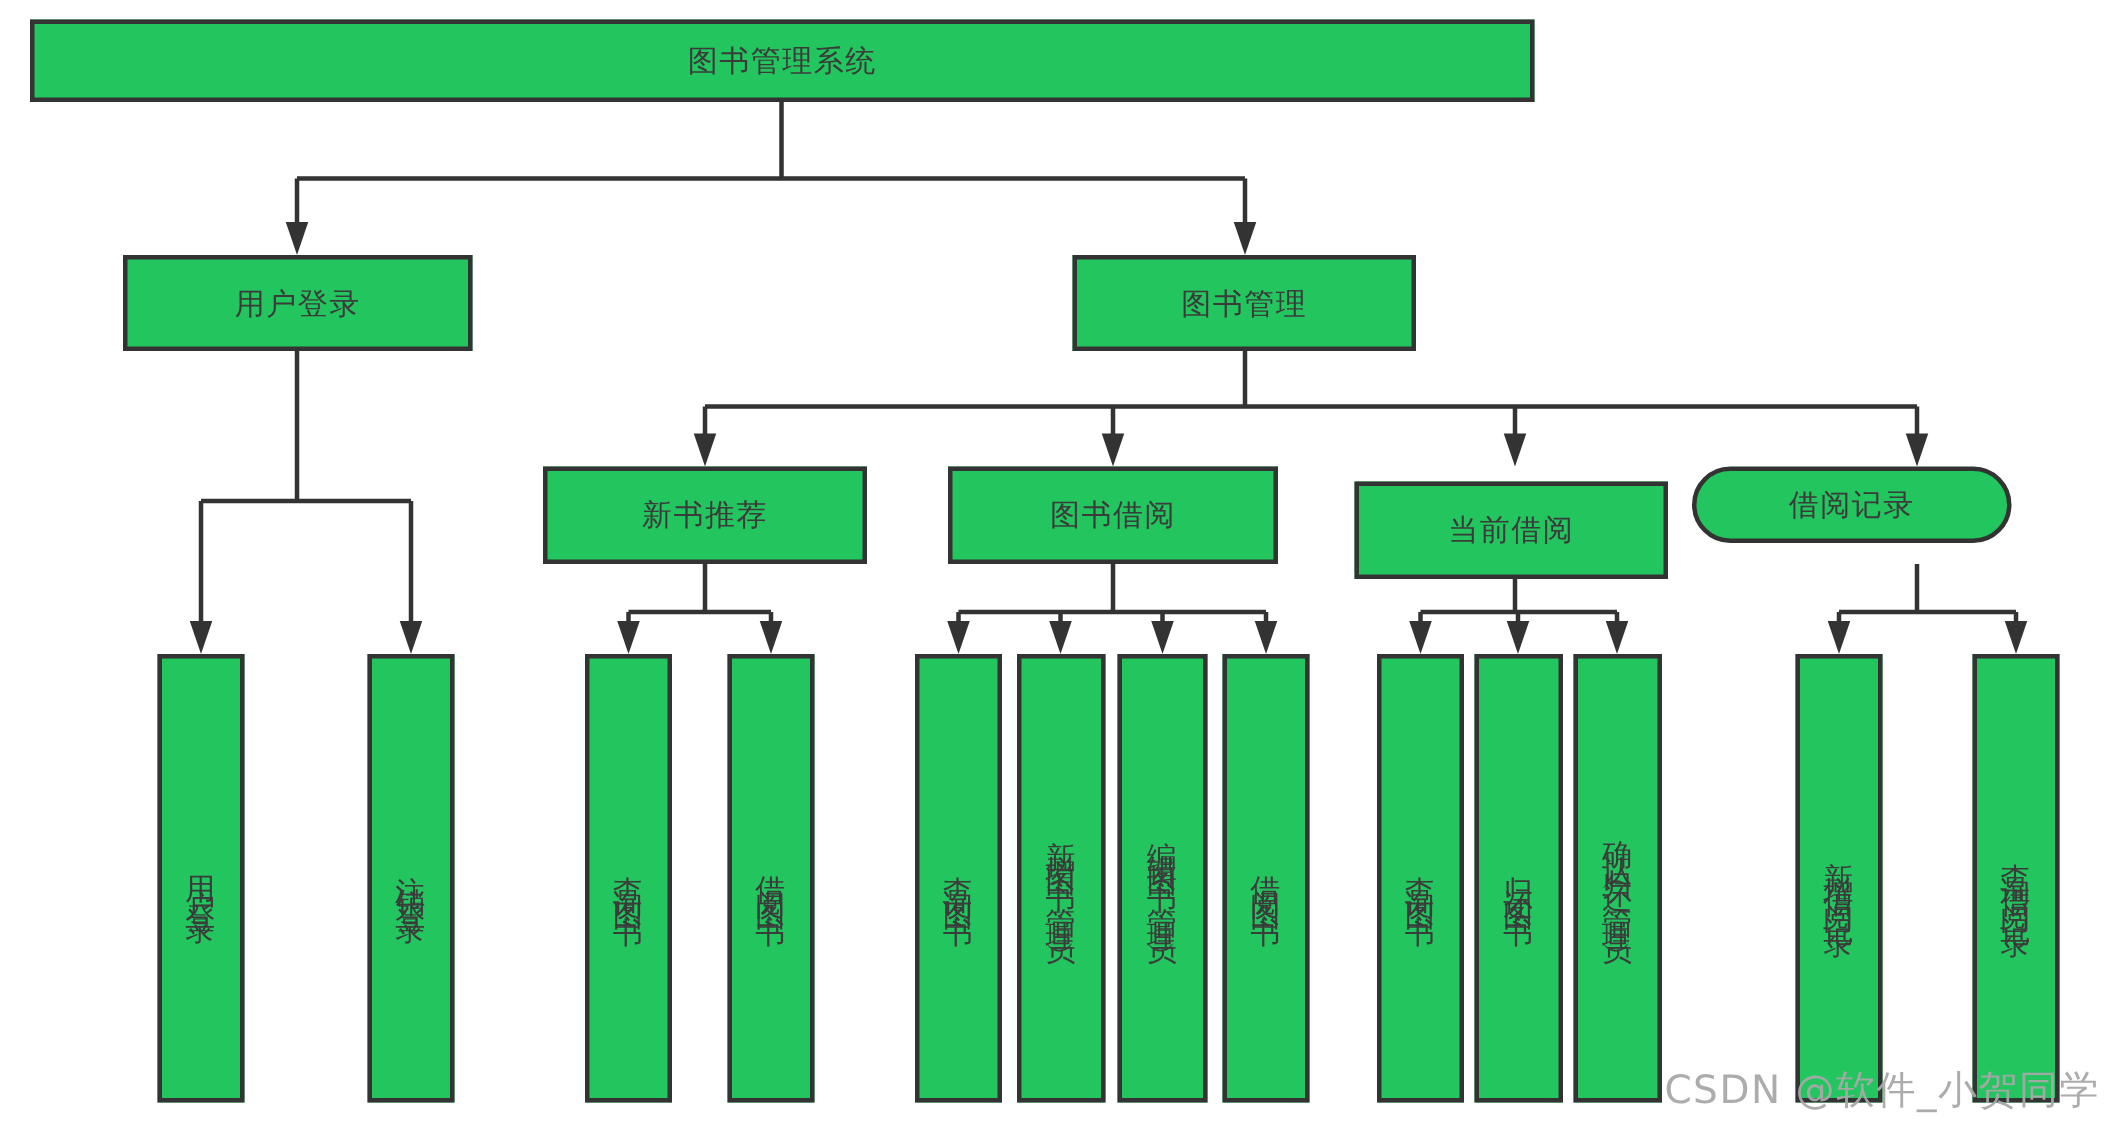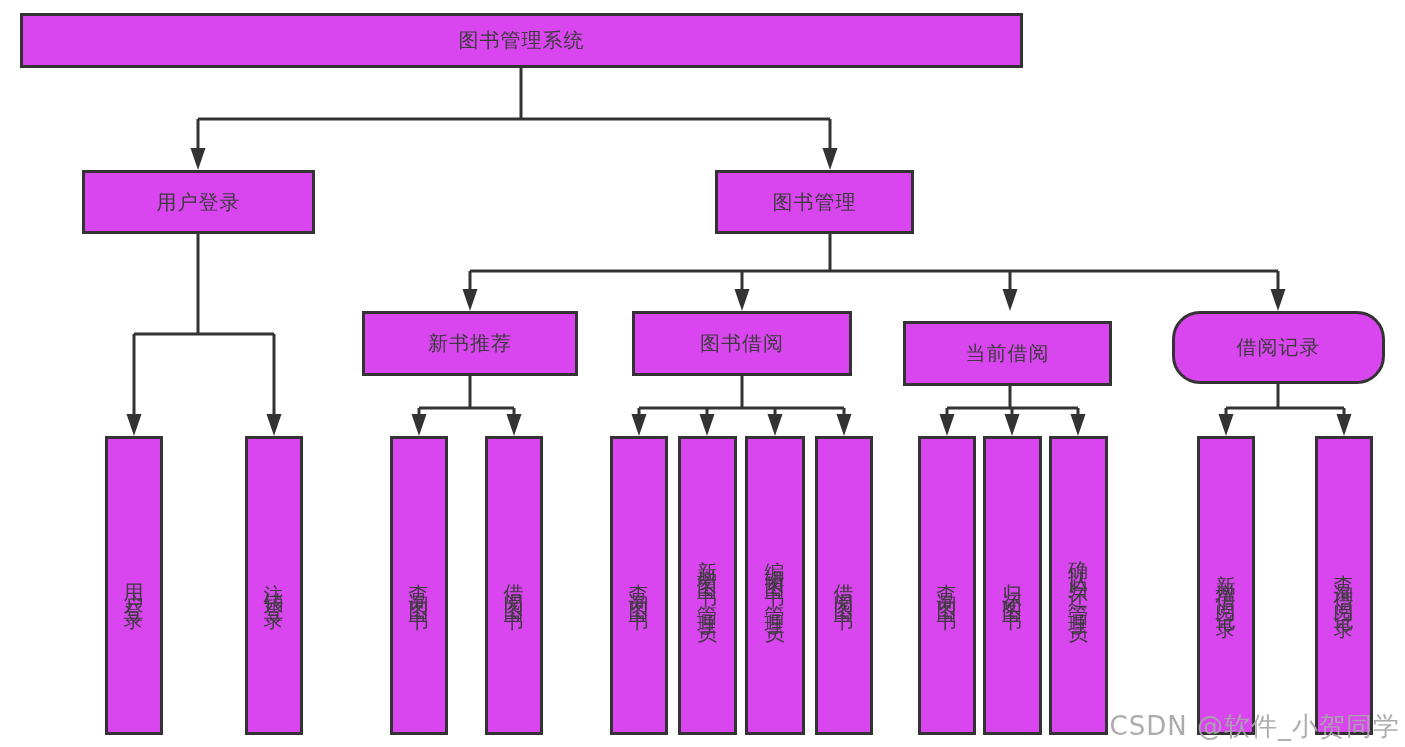--- a/index.html
+++ b/index.html
@@ -12,21 +12,21 @@
     font-family: "DejaVu Sans", "Liberation Sans", sans-serif;
   }
   #connector-svg {
     position: absolute;
     left: 0; top: 0;
     width: 1405px; height: 747px;
   }
   .node {
     position: absolute;
     box-sizing: border-box;
-    background: #d946ef;
+    background: #22c55e;
     border: 3px solid #333333;
     display: flex;
     align-items: center;
     justify-content: center;
     color: #3b3b3b;
     text-align: right;
   }
   .node.h {
     font-size: 20px;
     letter-spacing: 1px;
@@ -36,25 +36,25 @@
     writing-mode: vertical-rl;
     text-orientation: mixed;
     font-size: 20px;
     letter-spacing: 9px;
     line-height: 1;
     white-space: nowrap;
   }
   
   .n-root  { left: 20px;   top: 13px;  width: 1003px; height: 55px; }
   .n-l2-0  { left: 82px;   top: 170px; width: 233px;  height: 64px; }
-  .n-l2-1  { left: 715px;  top: 170px; width: 199px;  height: 64px; }
+  .n-l2-1  { left: 715px;  top: 170px; width: 229px;  height: 64px; }
   .n-l3-0  { left: 362px;  top: 311px; width: 216px;  height: 65px; }
   .n-l3-1  { left: 632px;  top: 311px; width: 220px;  height: 65px; }
   .n-l3-2  { left: 903px;  top: 321px; width: 209px;  height: 65px; }
-  .n-l3-3  { left: 1172px; top: 311px; width: 213px;  height: 73px; border-radius: 28px; }
+  .n-l3-3  { left: 1128px; top: 311px; width: 213px;  height: 51px; border-radius: 28px; }
   .leaf    { top: 436px; height: 299px; }
   .n-lf-1  { left: 105px;  width: 58px; }
   .n-lf-2  { left: 245px;  width: 58px; }
   .n-lf-3  { left: 390px;  width: 58px; }
   .n-lf-4  { left: 485px;  width: 58px; }
   .n-lf-5  { left: 610px;  width: 58px; }
   .n-lf-6  { left: 678px;  width: 59px; }
   .n-lf-7  { left: 745px;  width: 60px; }
   .n-lf-8  { left: 815px;  width: 58px; }
   .n-lf-9  { left: 918px;  width: 58px; }

